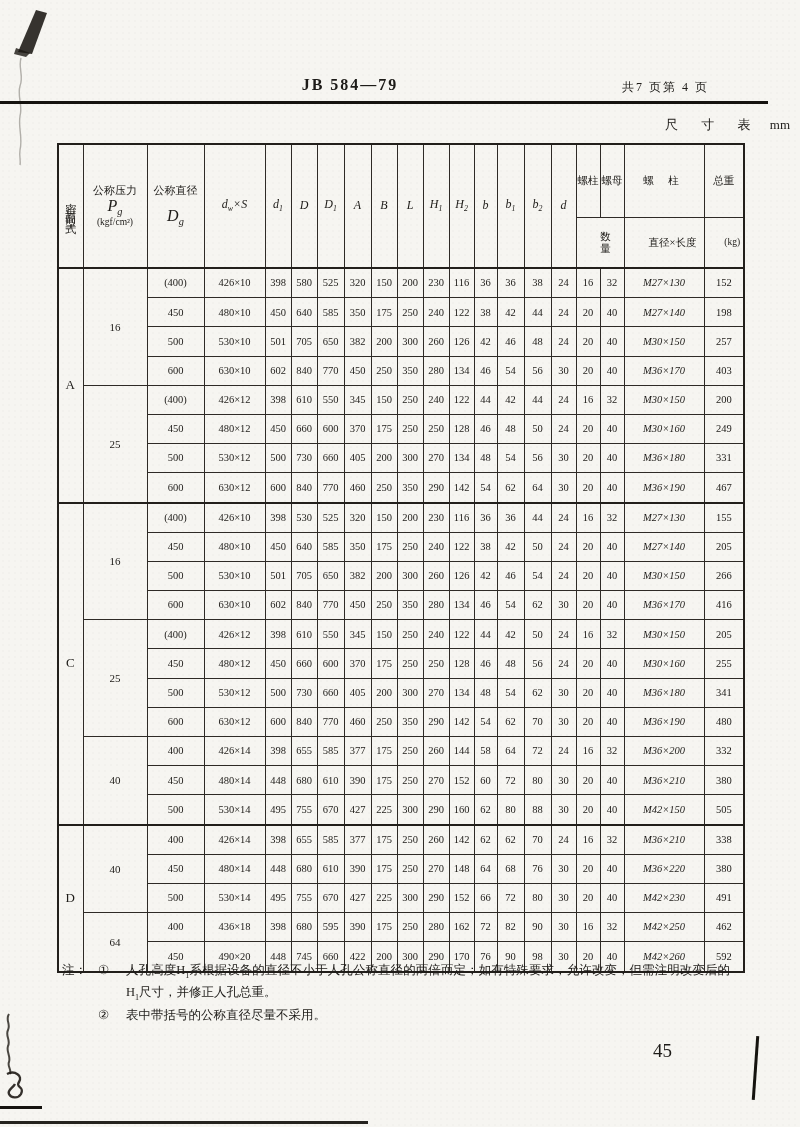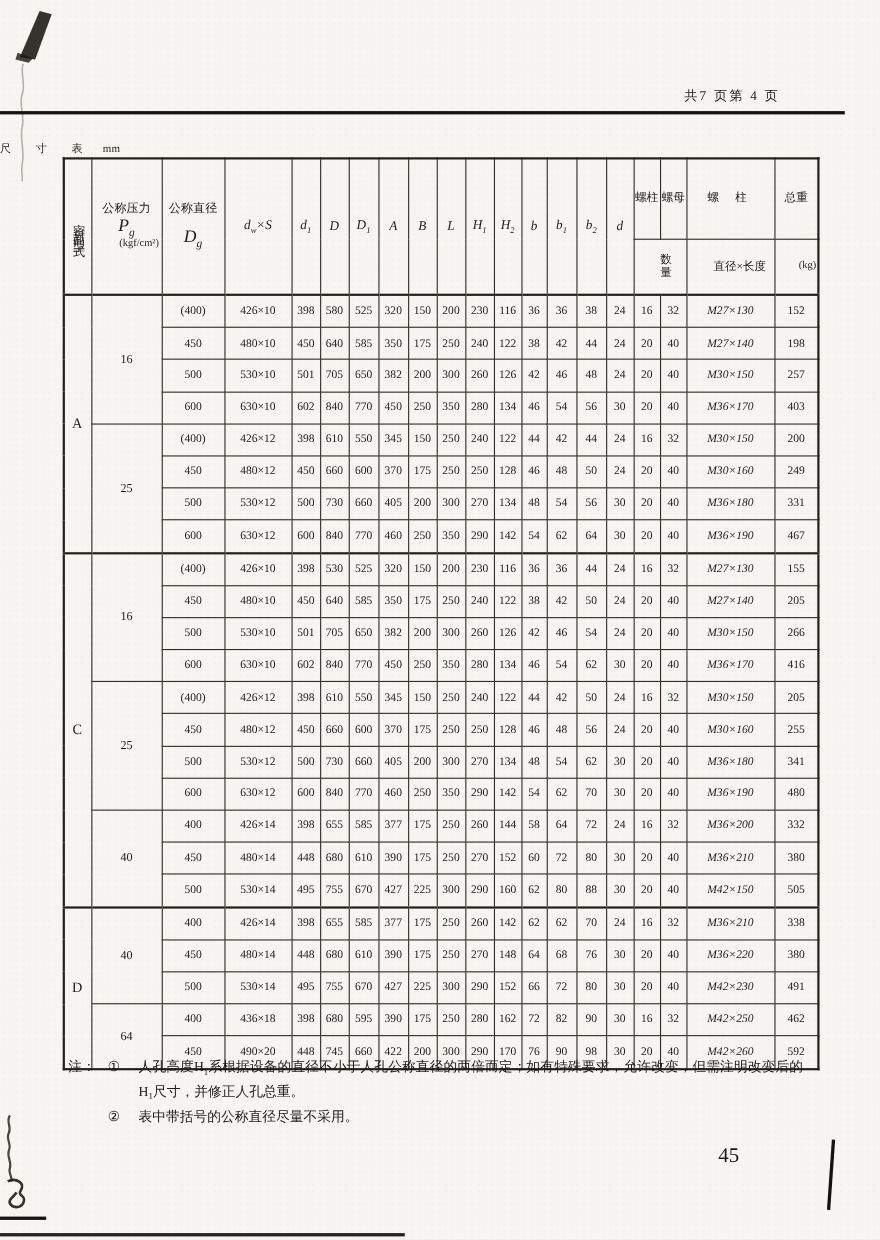--- a/index.html
+++ b/index.html
@@ -9,21 +9,21 @@
     background-image:radial-gradient(rgba(60,55,50,.02) 1px, transparent 1px);
     background-size:6px 6px;
     font-family:"Liberation Serif","DejaVu Serif",serif;
     color:#1d1b18;
   }
   
   .doc-number{position:absolute; top:76px; left:0; width:700px; text-align:center;
     font-size:16px; font-weight:bold; letter-spacing:2px;}
   .page-info{position:absolute; top:79px; left:622px; font-size:12px; letter-spacing:2px;}
   .header-rule{position:absolute; top:101px; left:0; width:768px; height:3px; background:#15130f;}
-  .table-title{position:absolute; top:128px; left:0; width:790px; text-align:left; font-size:10px;}
+  .table-title{position:absolute; top:116px; left:0; width:790px; text-align:right; font-size:13px;}
   .table-title .cjk{letter-spacing:10px; margin-right:6px;}
   
   .watermark{position:absolute; top:127px; left:218px; z-index:6; pointer-events:none;
     font-family:"DejaVu Sans","Liberation Sans",sans-serif; font-weight:700;
     font-size:74px; line-height:1; letter-spacing:3px; color:#9a9a9a; opacity:.42;}
   
   .tbl-wrap{position:absolute; top:143px; left:57px;}
   table{border-collapse:collapse; table-layout:fixed; width:686px; border:2px solid #221f1b;
     font-size:10.5px; line-height:1.1;}
   th,td{border:1px solid #2e2a26; text-align:center; vertical-align:middle; padding:0 1px;
@@ -35,21 +35,21 @@
   tr.type-start td{border-top:2px solid #221f1b;}
   tr.pressure-start td{border-top:1px solid #221f1b;}
   .type-head{font-size:11px;}
   .vtext{writing-mode:vertical-rl; text-orientation:upright; margin:0 auto; letter-spacing:5px; height:122px;}
   .pressure-head{height:100%; display:flex; flex-direction:column; justify-content:space-between;
     padding:8px 1px; box-sizing:border-box; font-size:11px;}
   .dia-head{height:100%; display:flex; flex-direction:column; justify-content:flex-start; gap:11px;
     padding:8px 1px; box-sizing:border-box; font-size:11px;}
   .sym{font-style:italic; font-size:16px; font-family:"Liberation Serif","DejaVu Serif",serif;}
   th.dim{font-style:italic; font-size:12px;}
-  .unit{font-style:normal; font-size:9.5px; letter-spacing:0;text-align:right;}
+  .unit{font-style:normal; font-size:9.5px; letter-spacing:0;}
   .qty-head,.cn{font-size:10.5px;}
   .sp{letter-spacing:6px;}
   td.type-cell{font-size:13px; letter-spacing:1px;}
   td.pressure-cell{font-size:11px;}
   td.msize{font-style:italic; font-size:10.5px;}
   
   .notes{position:absolute; top:960px; left:62px; width:668px; font-size:12.5px; line-height:1.7;}
   .note-item{display:grid; grid-template-columns:36px 28px 1fr; align-items:start;}
   .note-item .txt{text-align:justify;}
   sub{font-size:.65em;}
@@ -77,20 +77,21 @@
     <path d="M6 2 C3 12 9 20 5 30 C2 40 8 50 5 60 C3 72 8 82 5 94 C4 100 6 105 5 109" fill="none" stroke="#8d8a84" stroke-width="1.4" opacity="0.65"></path>
   </svg>
   <svg class="artifact a-leftbottom" width="30" height="90" viewBox="0 0 30 90">
     <path d="M8 2 C4 8 10 12 7 18 C4 24 10 28 7 34 C5 40 10 44 8 50 C6 54 11 58 9 62" fill="none" stroke="#2c2822" stroke-width="2" opacity="0.85"></path>
     <path d="M6 62 C14 58 22 64 18 70 C14 76 24 74 20 82 C17 87 10 86 8 82 C6 78 12 76 14 72" fill="none" stroke="#1f1b16" stroke-width="2.4" opacity="0.9"></path>
   </svg>
   <div class="artifact a-bldash"></div>
   <div class="artifact a-bottomline"></div>
   <div class="artifact a-rightstroke"></div>
 
+  <div class="doc-number">JB 584—79</div>
   <div class="page-info">共7 页第 4 页</div>
   <div class="header-rule"></div>
   <div class="table-title">
     <span class="cjk">尺 寸 表</span>
     <span>mm</span>
   </div>
 
 
   <div class="tbl-wrap">
     <table>

